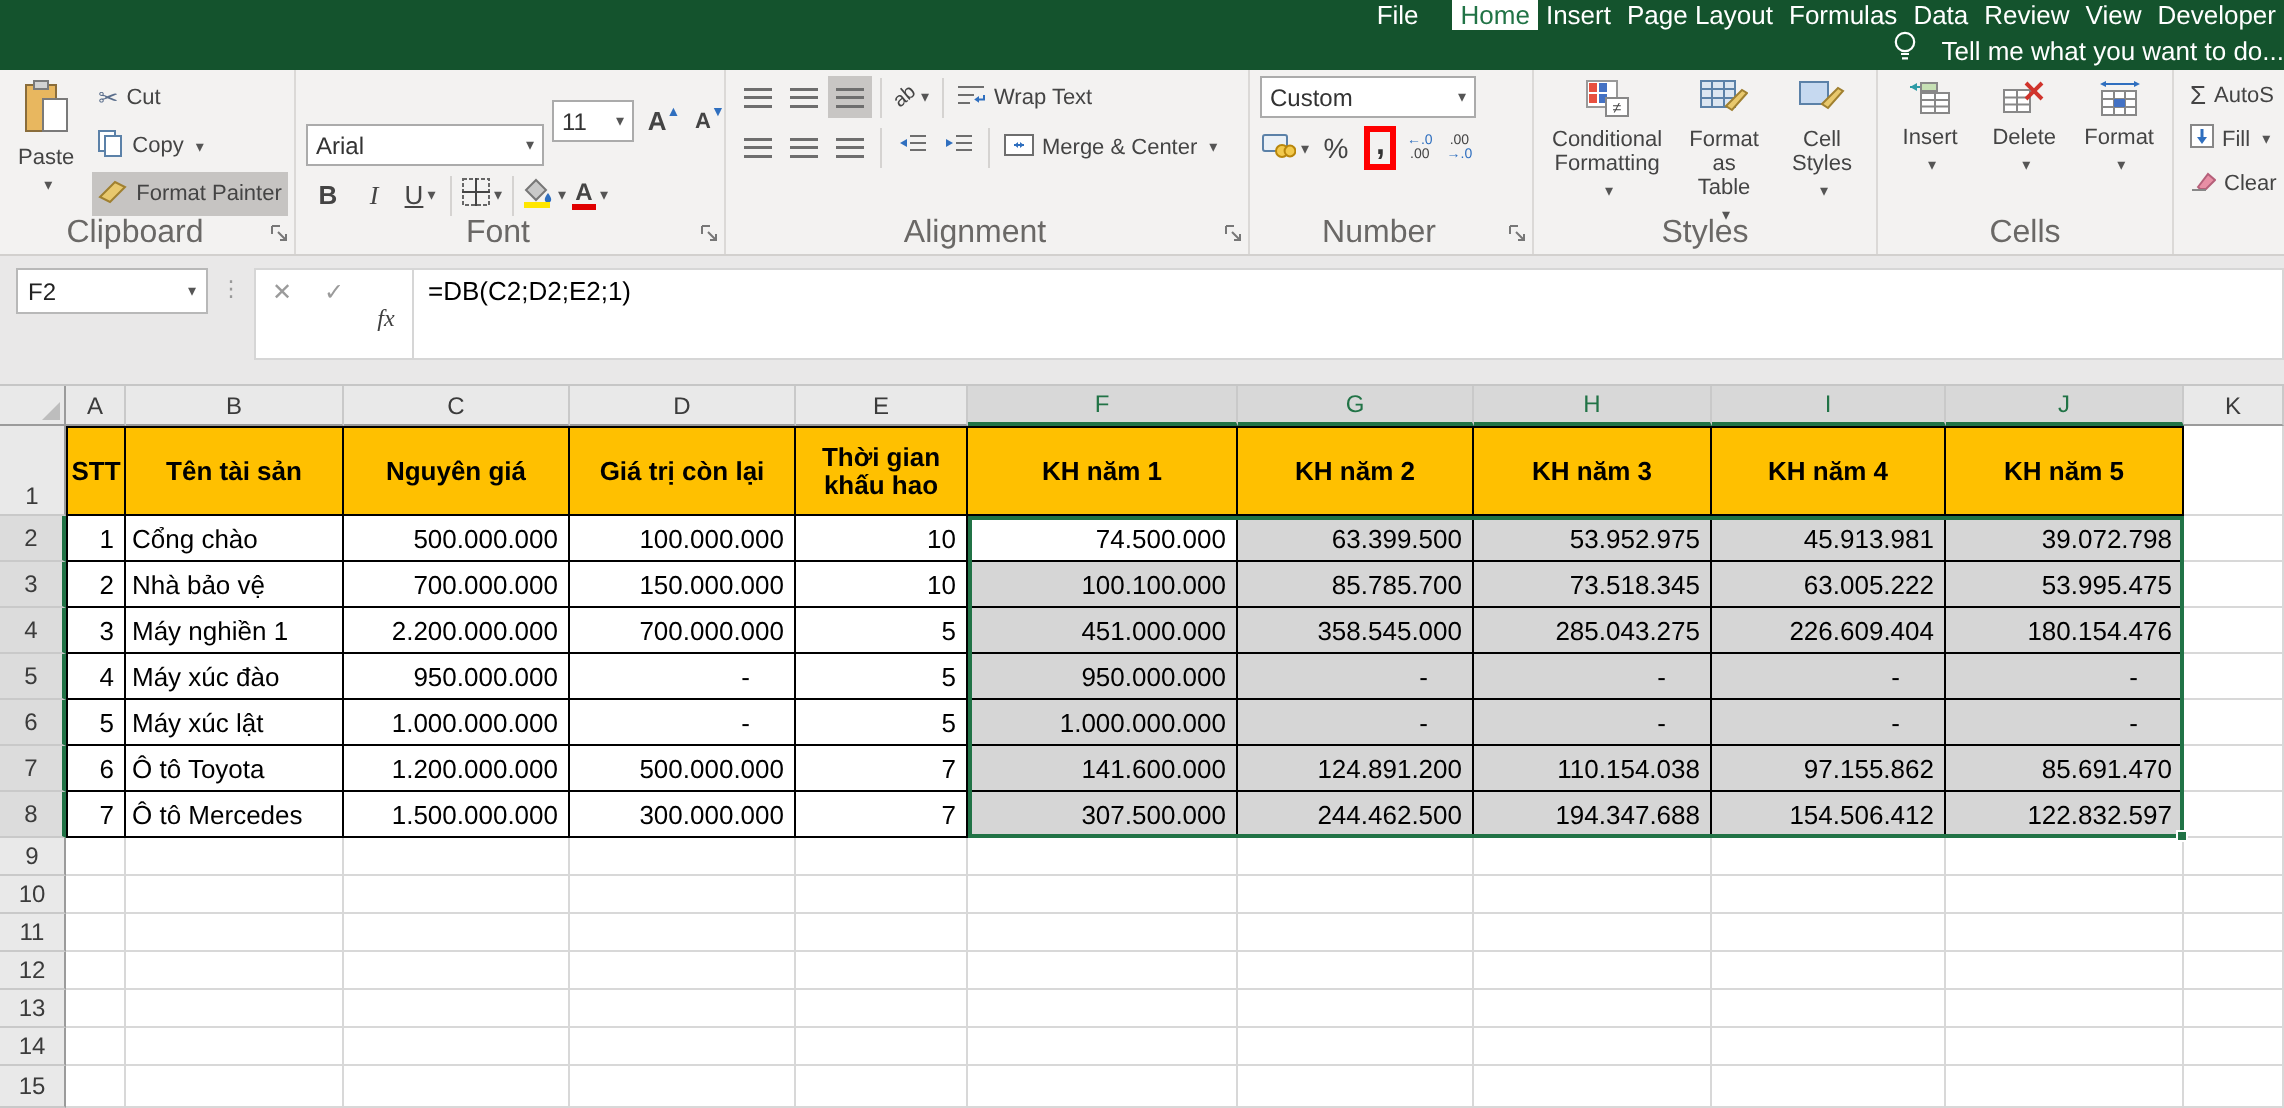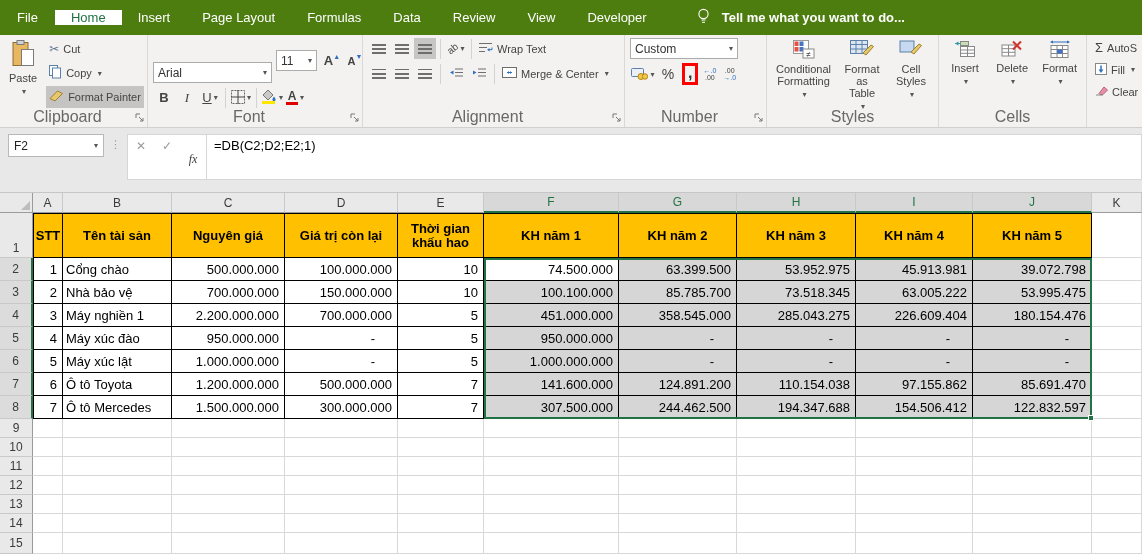--- a/index.html
+++ b/index.html
@@ -4,25 +4,25 @@
 <style>
   * { box-sizing: border-box; }
   html,body { margin:0; padding:0; }
   body {
     width:1142px; height:554px; overflow:hidden; position:relative;
     font-family:"Liberation Sans", sans-serif; background:#fff; color:#444;
   }
   .dd { font-size:8px; color:#555; margin-left:2px; }
 
   
-  .tabbar { height:35px; background:#4d7c0f; display:flex; align-items:center; color:#fff; font-size:13px; }
-  .tab { padding:0 16px; display:flex; align-items:center; cursor:pointer; white-space:nowrap; }
+  .tabbar { height:35px; background:#14532d; display:flex; align-items:flex-end; color:#fff; font-size:13px;flex-direction:column; }
+  .tab { padding:0 4px; display:flex; align-items:center; cursor:pointer; white-space:nowrap; }
   .tab.file { padding:0 17px; }
   .tab.active { background:#fff; color:#217346; }
-  .tellme { display:flex; align-items:center; gap:12px; margin-left:34px; font-size:13px; color:#fff;font-weight:bold; }
+  .tellme { display:flex; align-items:center; gap:12px; margin-left:34px; font-size:13px; color:#fff; }
 
   
   .ribbon { height:93px; background:#F3F2F1; border-bottom:1px solid #D2D0CE; display:flex; font-size:11px; color:#444; }
   .rgroup { position:relative; border-right:1px solid #DBD9D7; padding:3px 5px 16px 5px; display:flex; gap:5px; flex:0 0 auto; }
   .glabel { position:absolute; bottom:1px; left:0; right:12px; text-align:center; font-size:16px; color:#6A6866; white-space:nowrap; }
   .launcher { position:absolute; bottom:3px; right:3px; }
   .vcol { display:flex; flex-direction:column; justify-content:flex-start; gap:2px; }
   .bigbtn { display:flex; flex-direction:column; align-items:center; justify-content:flex-start; gap:2px; padding:2px 4px; cursor:pointer; text-align:center; line-height:12px; }
   .smallbtn { display:flex; align-items:center; gap:4px; height:22px; padding:0 3px; cursor:pointer; white-space:nowrap; }
   .smallbtn.hl { background:#C6C4C2; }

